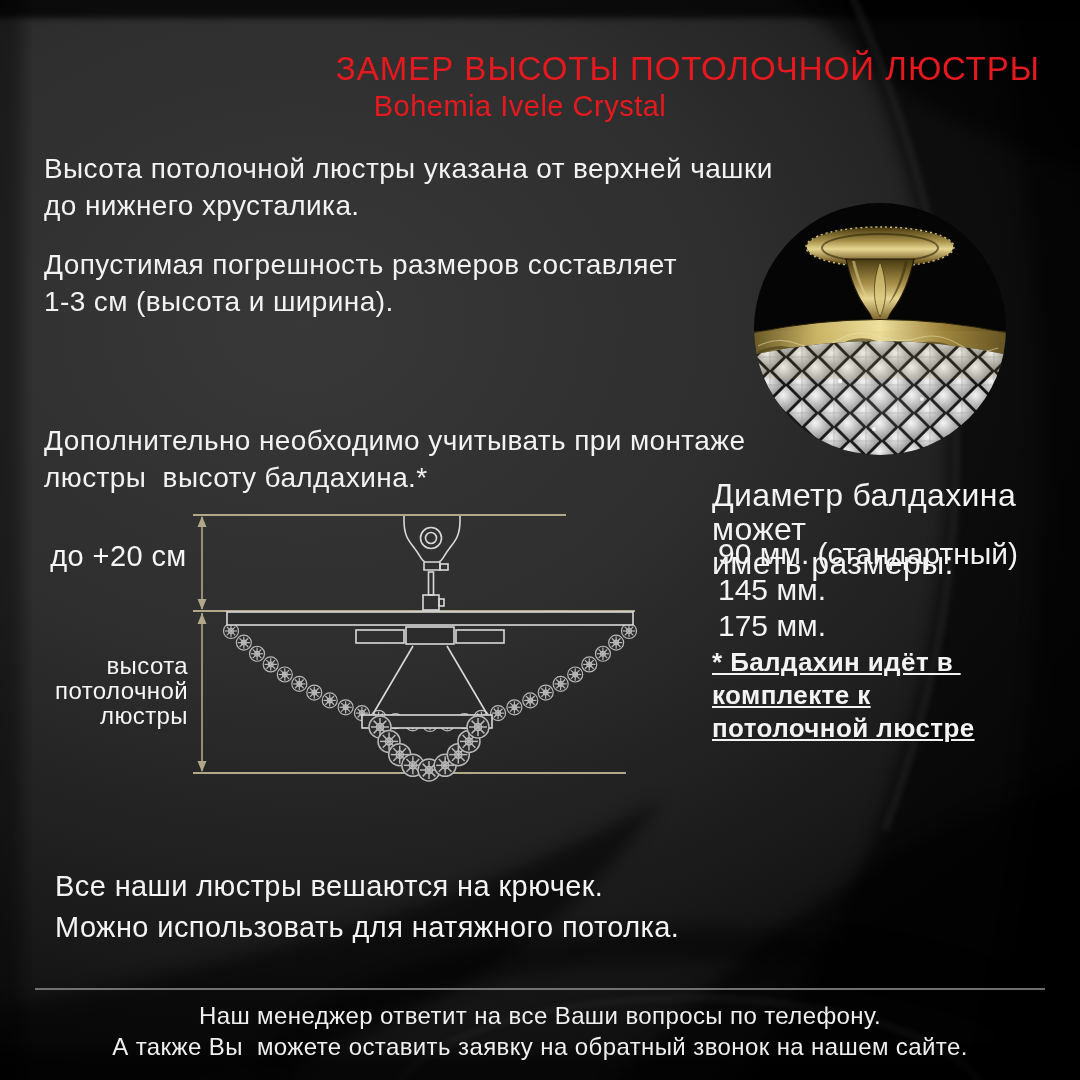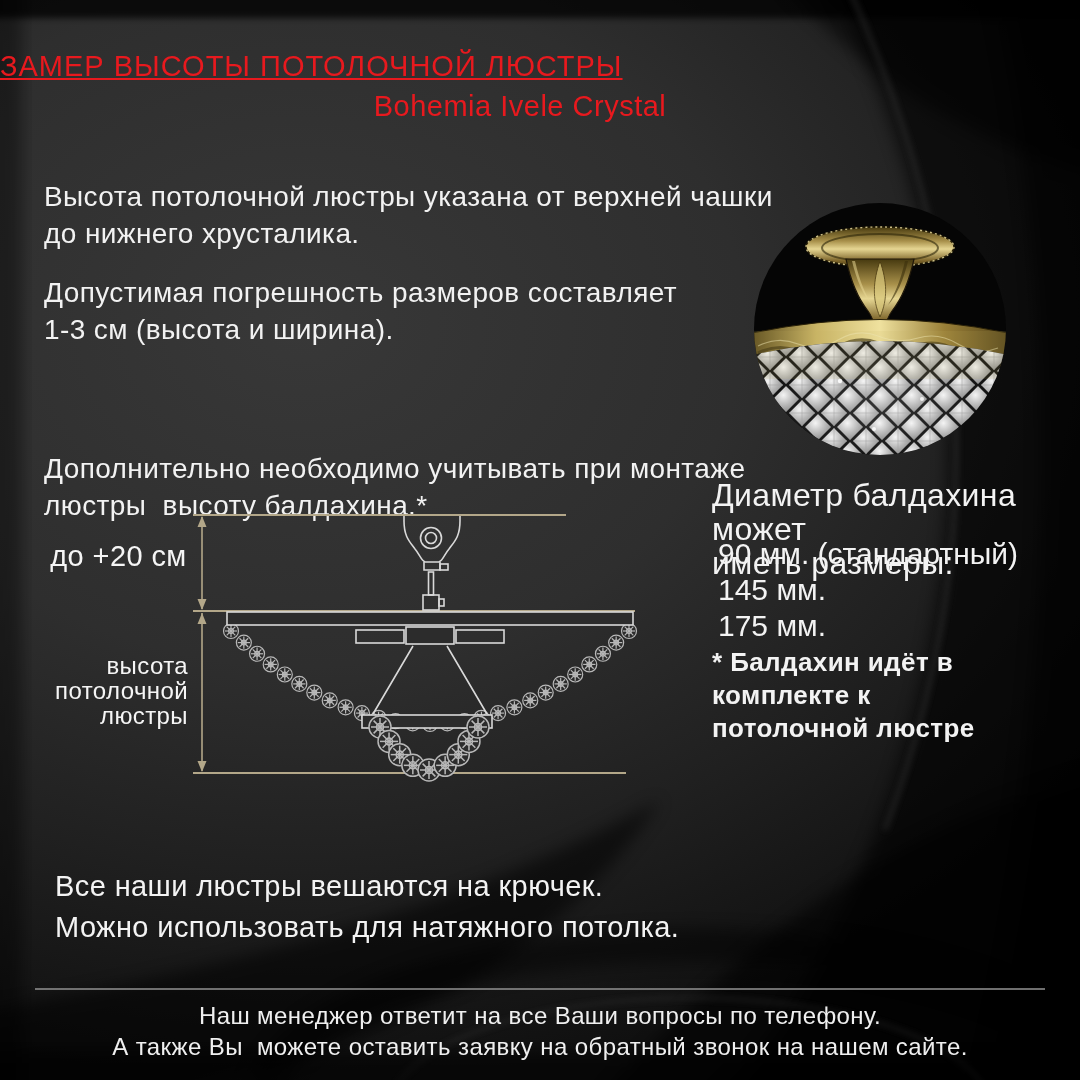--- a/index.html
+++ b/index.html
@@ -4,35 +4,35 @@
 <style>
   html,body{margin:0;padding:0;background:#000;}
   .canvas{
     position:relative;width:1080px;height:1080px;overflow:hidden;
     font-family:"Liberation Sans",sans-serif;color:#f3f3f3;
     background:
       radial-gradient(ellipse 980px 760px at 28% 30%, #383838 0%, #2e2e2e 45%, #202020 72%, #101010 100%);
   }
   .bg-svg{position:absolute;left:0;top:0;width:1080px;height:1080px;}
   .txt{position:absolute;white-space:pre-wrap;letter-spacing:.4px;}
-  .title{position:absolute;left:0;top:50px;width:1040px;text-align:left;
-         font-size:29px;font-weight:500;color:#e8191e;letter-spacing:1px;white-space:pre;text-decoration:underline;}
+  .title{position:absolute;left:0;top:50px;width:1040px;text-align:right;
+         font-size:33px;font-weight:500;color:#e8191e;letter-spacing:1px;white-space:pre;}
   .subtitle{position:absolute;left:0;top:90px;width:1040px;text-align:center;
          font-size:29px;font-weight:500;color:#e8191e;letter-spacing:.5px;white-space:pre;}
-  .para{left:44px;font-size:28px;line-height:37px;color:#f2f2f2;margin-top:28px;}
+  .para{left:44px;font-size:28px;line-height:37px;color:#f2f2f2;}
   .p1{top:150px}.p2{top:246px}.p3{top:336px}.p4{top:422px}
   .photo{position:absolute;left:754px;top:203px;width:252px;height:252px;}
   .diagram{position:absolute;left:0;top:495px;width:660px;height:300px;}
   .dim-top-label{left:40px;top:540px;width:157px;text-align:center;font-size:29px;color:#f5f5f5;}
   .dim-height-label{left:18px;top:653px;width:170px;text-align:right;
          font-size:24px;line-height:25px;font-weight:400;color:#f5f5f5;}
   .canopy-heading{left:712px;top:478px;font-size:32px;line-height:34px;}
   .sizes{position:absolute;left:718px;top:536px;font-size:30px;line-height:36px;}
   .size-item{white-space:pre;}
-  .canopy-note{left:712px;top:646px;font-size:26px;line-height:33px;font-weight:700;}
+  .canopy-note{left:712px;top:646px;font-size:26px;line-height:33px;font-weight:700;text-decoration:underline;}
   .hook{left:55px;top:866px;font-size:29px;line-height:41px;}
   .divider{position:absolute;left:35px;top:988px;width:1010px;height:2px;
          background:#838383;opacity:.85;}
   .footer{left:0;top:1000px;width:1080px;text-align:center;font-size:24px;line-height:31px;color:#efefef;}
 </style>
 </head>
 <body>
 
 <div class="canvas">
 

